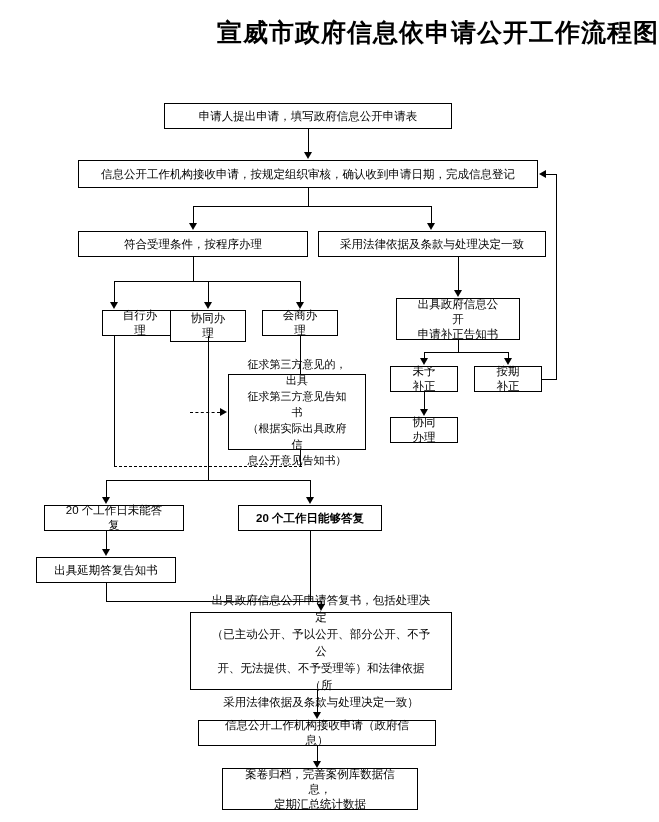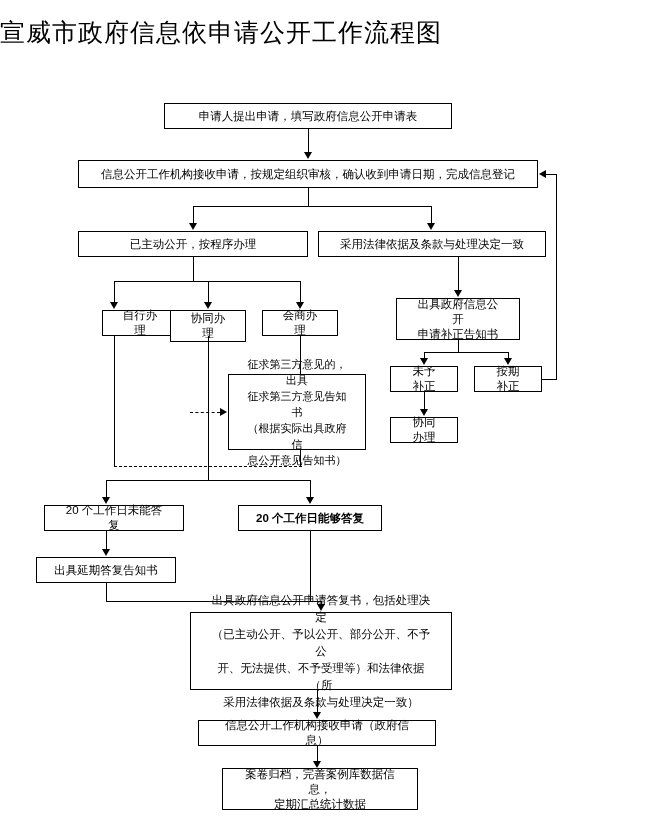--- a/index.html
+++ b/index.html
@@ -15,23 +15,23 @@
     width: 659px;
     height: 822px;
     background: #ffffff;
     overflow: hidden;
   }
   #title {
     position: absolute;
     left: 0;
     top: 16px;
     width: 659px;
-    text-align: left;
+    text-align: right;
     font-family: "Liberation Serif", serif;
-    font-weight: normal;
+    font-weight: bold;
     font-size: 25px;
     letter-spacing: 1px;
     color: #000000;
   }
   .node {
     position: absolute;
     box-sizing: border-box;
     border: 1px solid #000000;
     background: #ffffff;
     color: #000000;
@@ -92,21 +92,21 @@
 
   <div class="node" style="left:164px; top:103px; width:288px; height:26px;">
     <span class="txt">申请人提出申请，填写政府信息公开申请表</span>
   </div>
 
   <div class="node" style="left:78px; top:160px; width:460px; height:28px;">
     <span class="txt">信息公开工作机构接收申请，按规定组织审核，确认收到申请日期，完成信息登记</span>
   </div>
 
   <div class="node" style="left:78px; top:231px; width:230px; height:26px;">
-    <span class="txt">已主动公开，按程序办理</span>
+    <span class="txt">符合受理条件，按程序办理</span>
   </div>
 
   <div class="node" style="left:318px; top:231px; width:228px; height:26px;">
     <span class="txt">采用法律依据及条款与处理决定一致</span>
   </div>
 
   <div class="node" style="left:76px; top:310px; width:76px; height:26px;margin-left:26px;">
     <span class="txt">自行办理</span>
   </div>
 

